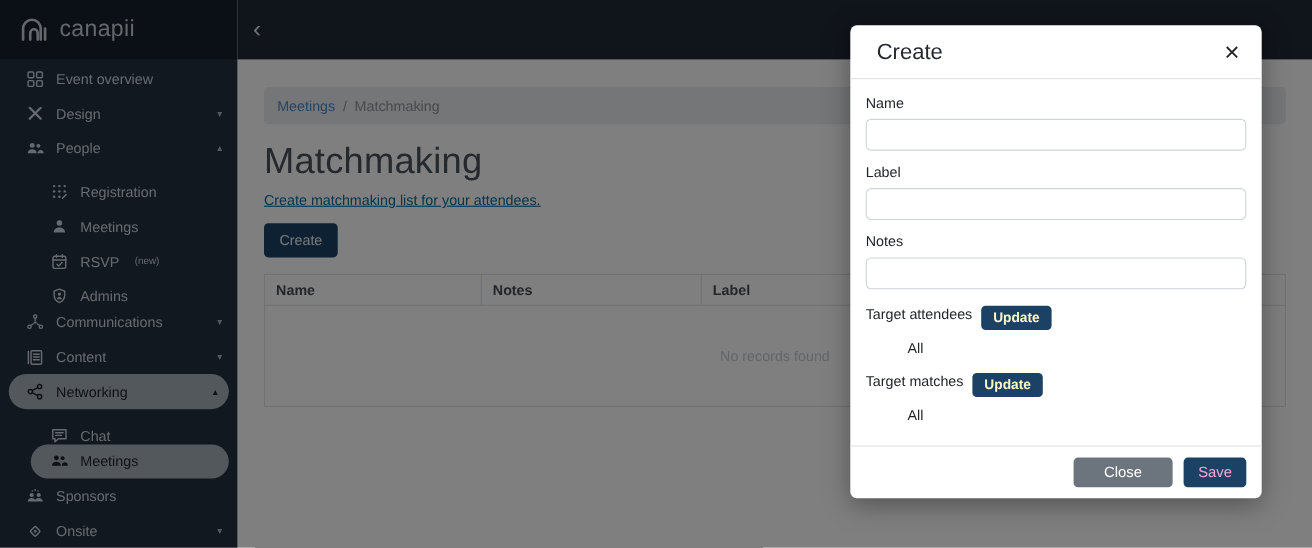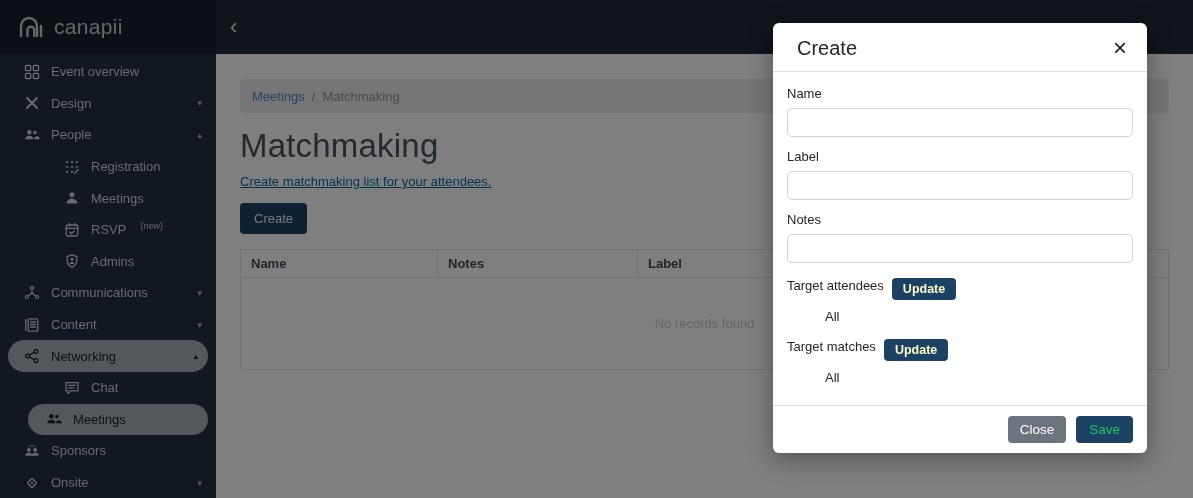--- a/index.html
+++ b/index.html
@@ -16,21 +16,21 @@
   .logo-strip {
     height: 54px; background: #16202c; display: flex; align-items: center;
     padding-left: 18px; gap: 10px; cursor: pointer;
   }
   .logo-text { color: #c9ced6; font-size: 21px; font-weight: normal; letter-spacing: .3px; }
   .nav { padding-top: 2px; }
   .nav-item {
     position: relative; display: flex; align-items: center; height: 31.6px;
     padding-left: 24px; gap: 11px; font-size: 13px; cursor: pointer; color: #cfd6de;
   }
-  .nav-item.sub { padding-left: 64px; }
+  .nav-item.sub { padding-left: 46px; align-items: flex-end; }
   .nav-item .icon { width: 16px; height: 16px; display: inline-flex; flex: 0 0 16px; }
   .nav-item .icon svg { width: 16px; height: 16px; }
   .caret { position: absolute; right: 14px; font-size: 9px; color: #aeb5bd; }
   .nav-item.pill-full {
     background: #a7b0ba; color: #1a2129; border-radius: 16px;
     margin: 0 8px; padding-left: 16px;
   }
   .nav-item.pill-sub {
     background: #a7b0ba; color: #1a2129; border-radius: 16px;
     margin-left: 28px; margin-right: 8px; padding-left: 18px;
@@ -88,22 +88,22 @@
     width: 100%; height: 29px; border: 1px solid #ced4da; border-radius: 5px;
     padding: 0 8px; font-size: 13px; font-family: inherit; color: #212529; outline: none;
   }
   .target-row { display: flex; gap: 8px; margin-top: 15px; }
   .btn-update { background: #1b4265; color: #fef9c3; font-size: 12.5px; font-weight: 600; padding: 4px 11px; }
   .target-value { margin-top: 9px; margin-left: 38px; }
   .modal-footer {
     border-top: 1px solid #dee2e6; padding: 10px 14px;
     display: flex; justify-content: flex-end; gap: 10px;
   }
-  .btn-close { background: #6c757d; color: #ffffff; font-size: 13.5px; padding: 6px 12px; }
-  .btn-save { background: #1b4265; color: #22c55e; font-size: 13.5px; padding: 6px 13px; }
+  .btn-close { background: #6c757d; color: #ffffff; font-size: 13.5px; padding: 6px 28px; }
+  .btn-save { background: #1b4265; color: #f9a8d4; font-size: 13.5px; padding: 6px 13px; }
 </style>
 </head>
 <body>
 
 <div class="app">
   <aside class="sidebar">
     <div class="logo-strip">
       <span class="icon" style="width:26px;height:24px;">
         <svg width="26" height="24" viewBox="0 0 26 24" fill="none" stroke="#c9ced6" stroke-width="2.4" stroke-linecap="round">
           <path d="M3 21V11a8 8 0 0 1 16 0v10"></path>

